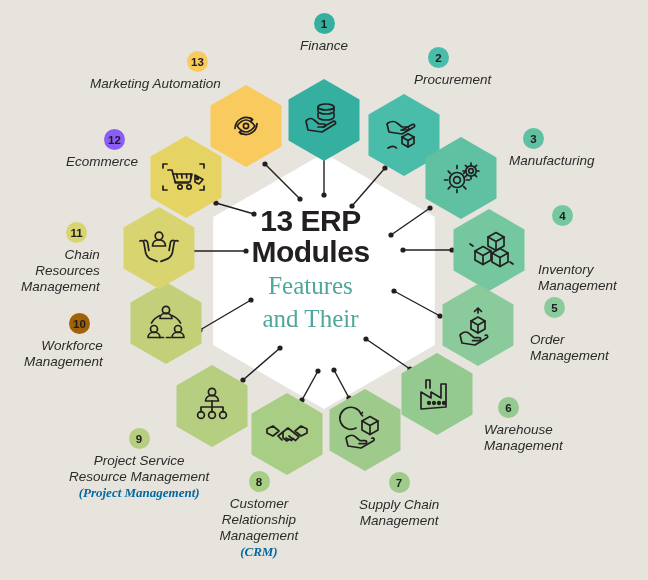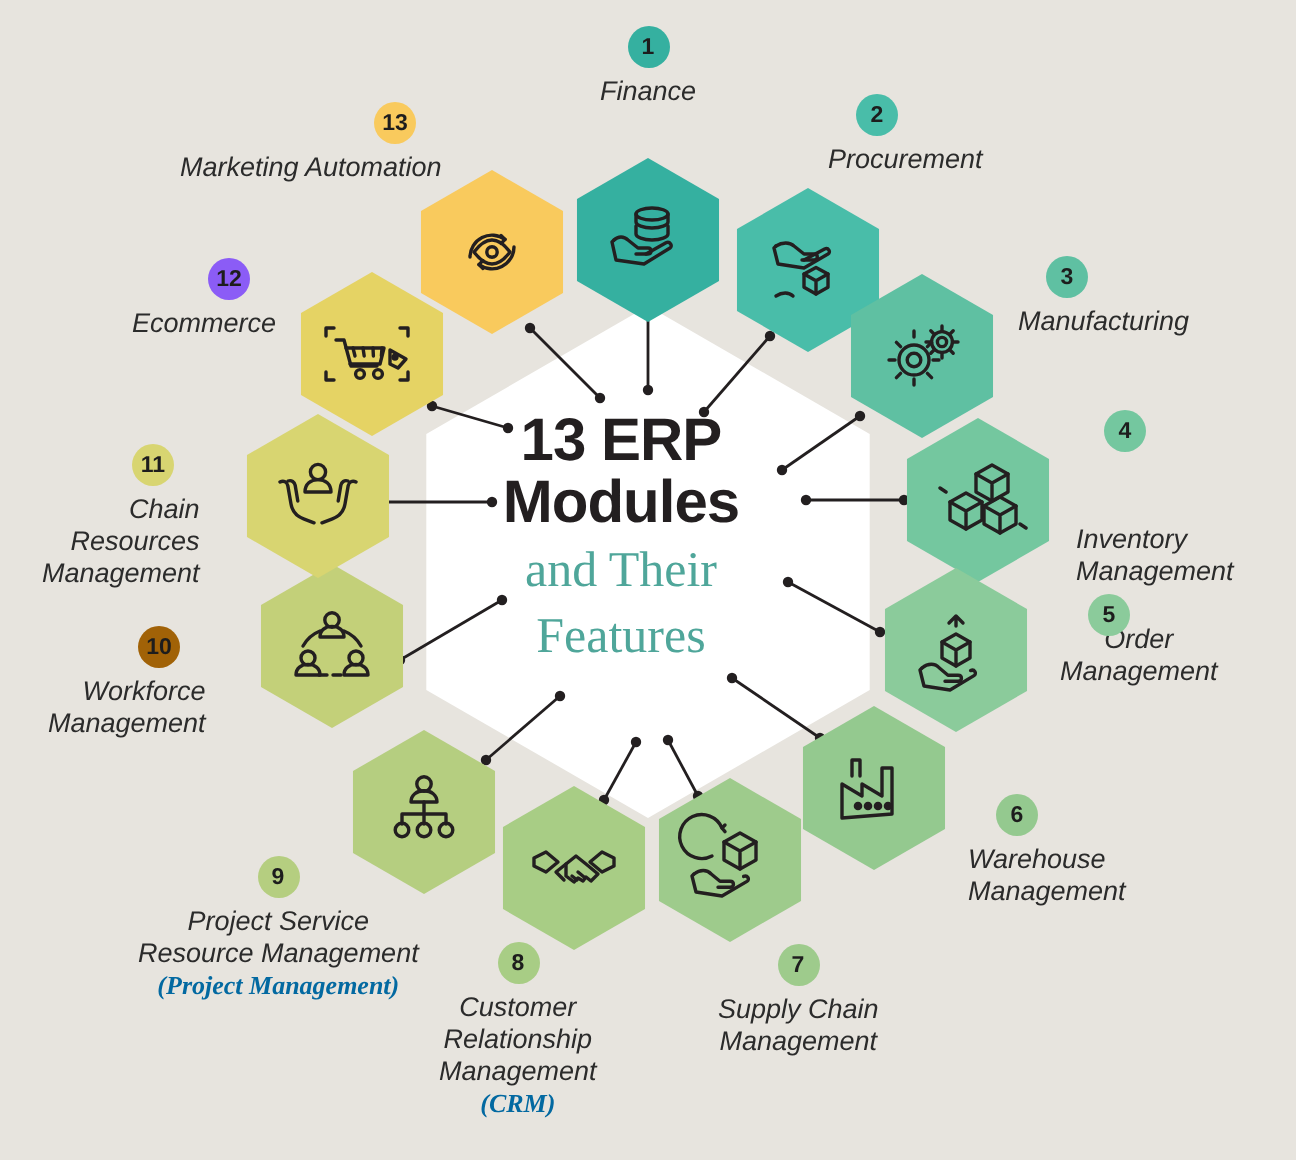--- a/index.html
+++ b/index.html
@@ -264,21 +264,21 @@
     </div>
     <div class="hexlabel ta-r" style="left: 509px; top: 153px;"><span>Manufacturing</span></div>
     <div class="badge" style="background: rgb(95, 192, 162); left: 523px; top: 128px;">
       <span>3</span>
     </div>
     <div class="hexlabel ta-r" style="left: 538px; top: 230px; margin-top: 32px;"><span>Inventory
 Management</span></div>
     <div class="badge" style="background: rgb(116, 199, 159); left: 552px; top: 205px;">
       <span>4</span>
     </div>
-    <div class="hexlabel ta-r" style="left: 530px; top: 312px; text-align: center;"><span>Order
+    <div class="hexlabel ta-r" style="left: 530px; top: 332px;"><span>Order
 Management</span></div>
     <div class="badge" style="background: rgb(139, 203, 155); left: 544px; top: 297px;">
       <span>5</span>
     </div>
     <div class="hexlabel ta-r" style="left: 484px; top: 422px;"><span>Warehouse
 Management</span></div>
     <div class="badge" style="background: rgb(148, 201, 143); left: 498px; top: 397px;">
       <span>6</span>
     </div>
     <div class="hexlabel ta-c" style="left: 359px; top: 497px;"><span>Supply Chain
@@ -314,15 +314,15 @@
     </div>
     <div class="hexlabel ta-l" style="left: 90px; top: 76px;"><span>Marketing Automation</span></div>
     <div class="badge" style="background: rgb(249, 202, 93); left: 187px; top: 51px;">
       <span>13</span>
     </div>
   </div>
 
 <div class="center-title">
   <div class="ct-main">13 ERP</div>
   <div class="ct-main">Modules</div>
+  <div class="ct-sub">Features</div>
   <div class="ct-sub">and Their</div>
-  <div class="ct-sub">Features</div>
 </div>
 
 </body></html>

